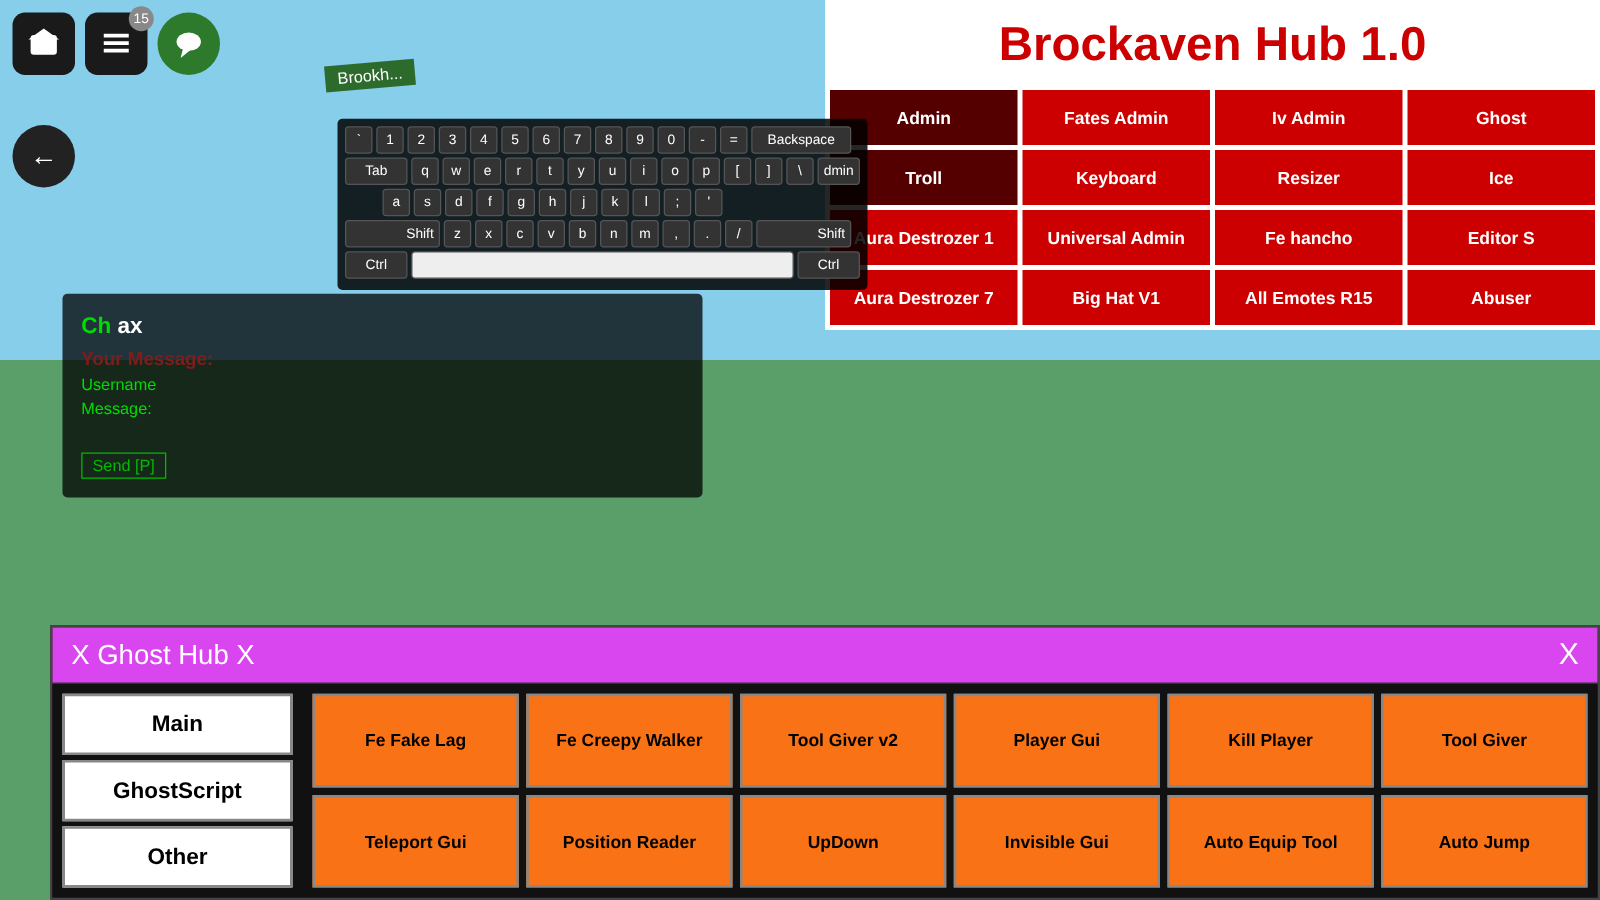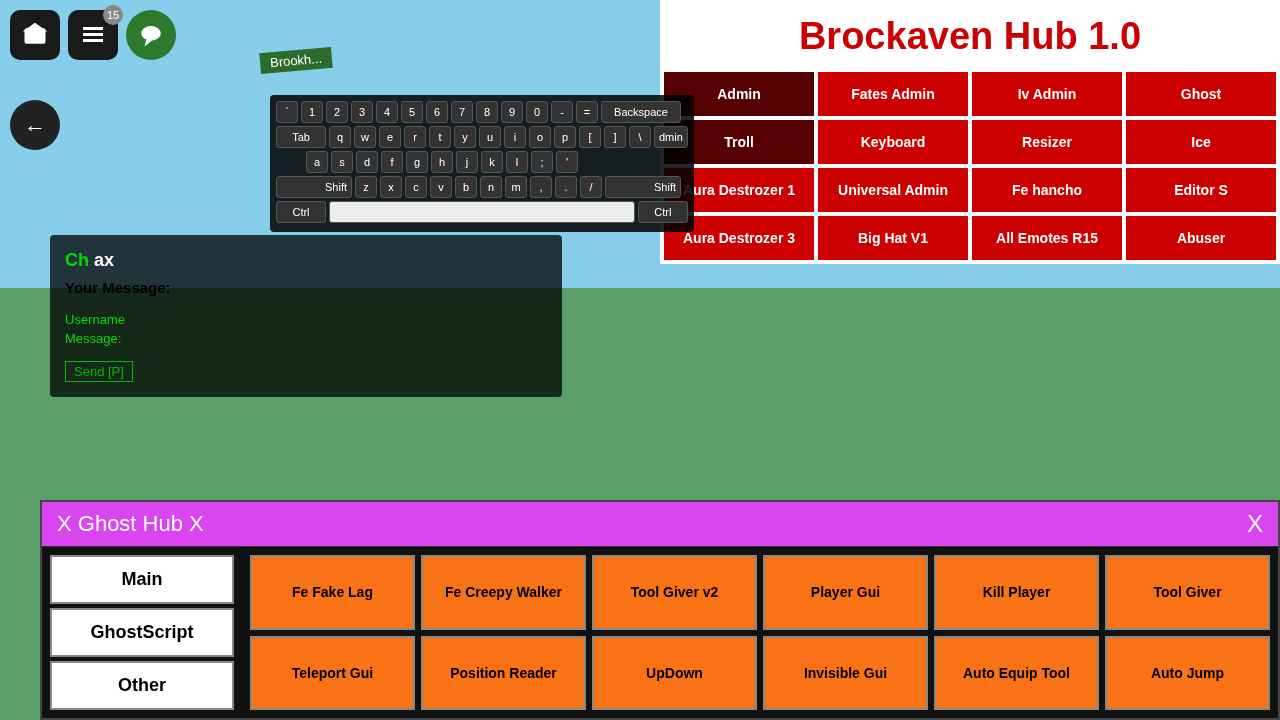--- a/index.html
+++ b/index.html
@@ -130,34 +130,34 @@
     .chat-box {
       position: absolute;
       top: 235px; left: 50px;
       background: rgba(0,0,0,0.75);
       width: 512px;
       padding: 15px;
       z-index: 25;
       border-radius: 4px;
     }
     .chat-label {
-      color: #000000;
+      color: #7f1d1d;
       font-size: 15px;
       font-weight: bold;
-      margin-bottom: 16px;
+      margin-bottom: 4px;
     }
     .chat-sublabel {
       color: #00dd00;
       font-size: 13px;
       margin-bottom: 4px;
     }
     .chat-send {
       color: #00bb00;
       font-size: 13px;
-      margin-top: 11px;
+      margin-top: 24px;
       border: 1px solid #00bb00;
       display: inline-block;
       padding: 2px 8px;
       cursor: pointer;
     }
 
     
     .brock-panel {
       position: absolute;
       top: 0; right: 0;
@@ -393,21 +393,21 @@
     <button class="brock-btn dark">Troll</button>
     <button class="brock-btn">Keyboard</button>
     <button class="brock-btn">Resizer</button>
     <button class="brock-btn">Ice</button>
 
     <button class="brock-btn">Aura Destrozer 1</button>
     <button class="brock-btn">Universal Admin</button>
     <button class="brock-btn">Fe hancho</button>
     <button class="brock-btn">Editor S</button>
 
-    <button class="brock-btn">Aura Destrozer 3</button>
+    <button class="brock-btn">Aura Destrozer 7</button>
     <button class="brock-btn">Big Hat V1</button>
     <button class="brock-btn">All Emotes R15</button>
     <button class="brock-btn">Abuser</button>
   </div>
 </div>
 
 <div class="ghost-panel">
   <div class="ghost-header">
     <span>X Ghost Hub X</span>
     <button class="ghost-close">X</button>

